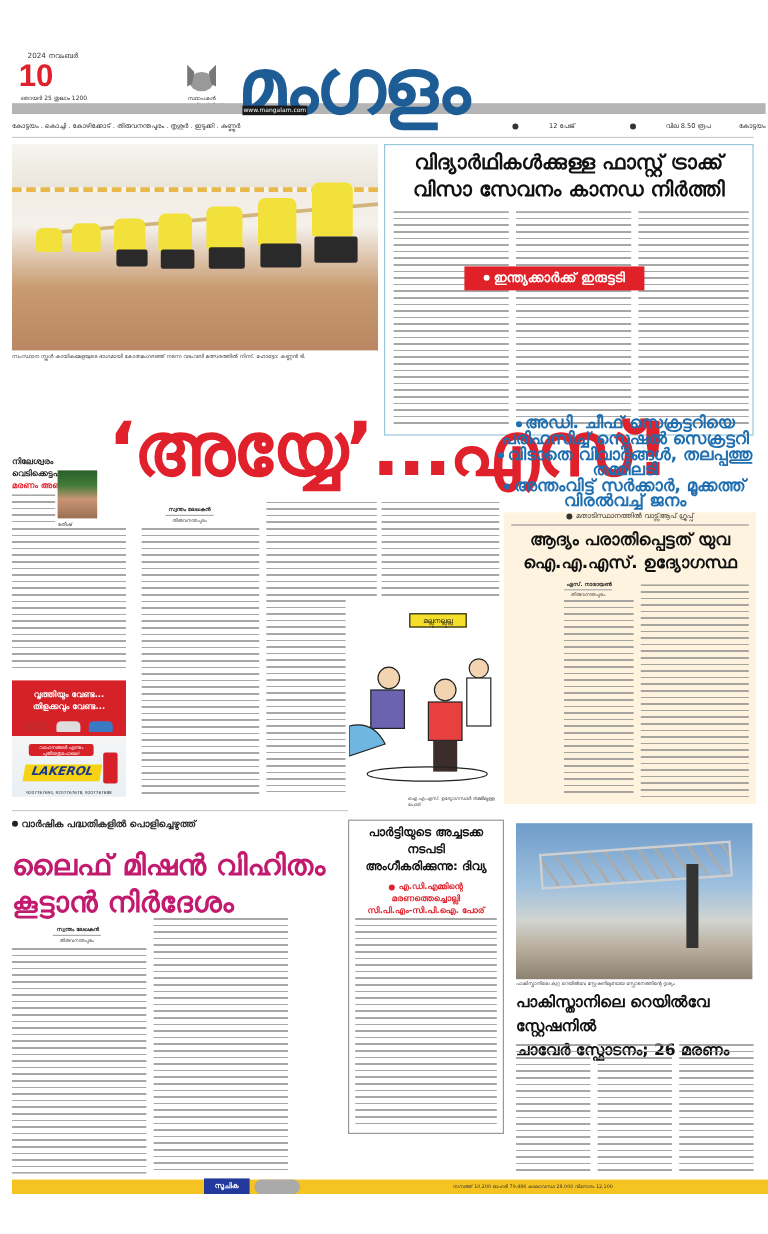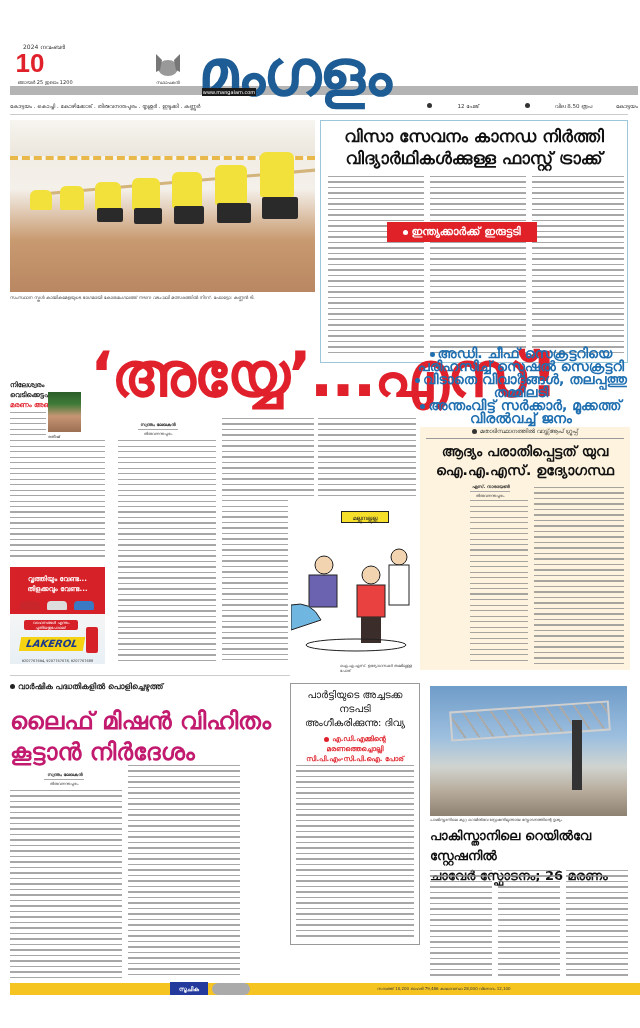--- a/index.html
+++ b/index.html
@@ -45,21 +45,21 @@
   .ias-head { font-size: 14px; font-weight: bold; text-align: center; line-height: 19px; color: #111; margin-top: 3px; }
   .byline { position: absolute; font-size: 4.5px; text-align: center; color: #222; font-weight: bold; }
   .byline2 { position: absolute; font-size: 4px; text-align: center; color: #444; border-top: 1px solid #aaa; padding-top: 1px; }
   .cartoon { left: 291px; top: 505px; width: 130px; height: 160px; background: #fff; }
   .cartoon-title { position: absolute; left: 50px; top: 6px; width: 48px; height: 12px; background: #f5df2b; border: 1px solid #222; font-size: 6px; text-align: center; line-height: 11px; }
   .papers { left: 420px; top: 500px; width: 48px; height: 160px; background: repeating-linear-gradient(180deg,#555 0px,#555 1px,#fff 1px,#fff 4px); border-right: 1px solid #444; opacity: .8; }
   .cartoon-caption { left: 340px; top: 663px; font-size: 4px; color: #444; width: 80px; }
   .kicker-lm { left: 10px; top: 682px; font-size: 8px; font-weight: bold; color: #222; }
   .lm-head { left: 10px; top: 706px; width: 280px; font-size: 24px; font-weight: bold; color: #c21a6e; line-height: 31px; }
   .party-box { left: 290px; top: 683px; width: 130px; height: 262px; border: 1px solid #999; padding: 4px; }
-  .party-head { font-size: 10px; font-weight: normal; text-align: center; line-height: 14px; color: #111; }
+  .party-head { font-size: 10px; font-weight: bold; text-align: center; line-height: 14px; color: #111; }
   .party-sub { font-size: 7px; font-weight: bold; text-align: center; line-height: 10px; color: #e0202a; margin-top: 4px; }
   .photo2 { left: 430px; top: 686px; width: 197px; height: 130px; background: linear-gradient(180deg,#6f9cc9 0%,#9ec0df 40%,#d0d4d0 62%,#b9ae9e 80%,#8d8171 100%); overflow: hidden; }
   .photo2 .frame { position: absolute; left: 20px; top: 20px; width: 160px; height: 30px; border: 2px solid #cfcfcf; transform: rotate(-4deg); background: repeating-linear-gradient(60deg,transparent 0,transparent 10px,#aaa 10px,#aaa 12px); }
   .photo2 .pole { position: absolute; left: 142px; top: 34px; width: 10px; height: 70px; background: #333; }
   .caption2 { left: 430px; top: 817px; width: 200px; font-size: 4px; color: #444; }
   .pak-head { left: 430px; top: 826px; width: 200px; font-size: 13px; font-weight: bold; text-align: left; line-height: 20px; color: #111; }
   .footer-bar { left: 10px; top: 983px; width: 630px; height: 12px; background: #f6c420; }
   .footer-suchika { left: 170px; top: 982px; width: 38px; height: 13px; background: #233a9c; color: #fff; font-size: 6px; text-align: center; line-height: 13px; font-weight: bold; }
   .footer-pill { left: 212px; top: 983px; width: 38px; height: 12px; background: #aaa; border-radius: 6px; }
   .footer-index { left: 254px; top: 983px; width: 380px; height: 12px; font-size: 4px; color: #333; line-height: 12px; text-align: center; }
@@ -104,22 +104,22 @@
   <div class="girl" style="left:122px;top:58px;width:28px;height:32px"></div>
   <div class="shorts" style="left:124px;top:88px;width:28px;height:16px"></div>
   <div class="girl" style="left:85px;top:62px;width:26px;height:28px"></div>
   <div class="shorts" style="left:87px;top:88px;width:26px;height:14px"></div>
   <div class="girl" style="left:50px;top:66px;width:24px;height:24px"></div>
   <div class="girl" style="left:20px;top:70px;width:22px;height:20px"></div>
 </div>
 <div class="abs caption1">സംസ്ഥാന സ്കൂൾ കായികമേളയുടെ ഭാഗമായി കോതമംഗലത്ത് നടന്ന വടംവലി മത്സരത്തിൽ നിന്ന്. ഫോട്ടോ: കണ്ണൻ ടി.</div>
 
 <div class="abs visa-box">
+  <div class="visa-head">വിദ്യാർഥികൾക്കുള്ള ഫാസ്റ്റ് ട്രാക്ക്</div>
   <div class="visa-head">വിസാ സേവനം കാനഡ നിർത്തി</div>
-  <div class="visa-head">വിദ്യാർഥികൾക്കുള്ള ഫാസ്റ്റ് ട്രാക്ക്</div>
 </div>
 <div class="abs text-col fill-lines" style="left:328px;top:176px;width:96px;height:180px"></div>
 <div class="abs text-col fill-lines" style="left:430px;top:176px;width:96px;height:180px"></div>
 <div class="abs text-col fill-lines" style="left:532px;top:176px;width:92px;height:180px"></div>
 <div class="abs india-banner"><span class="bullet" style="background:#fff"></span><span>ഇന്ത്യക്കാർക്ക് ഇരുട്ടടി</span></div>
 
 <div class="abs side-brief-head">
   <div>നിലേശ്വരം</div>
   <div>വെടിക്കെട്ടപകടം:</div>
   <div style="color:#e0202a">മരണം അഞ്ചായി</div>

